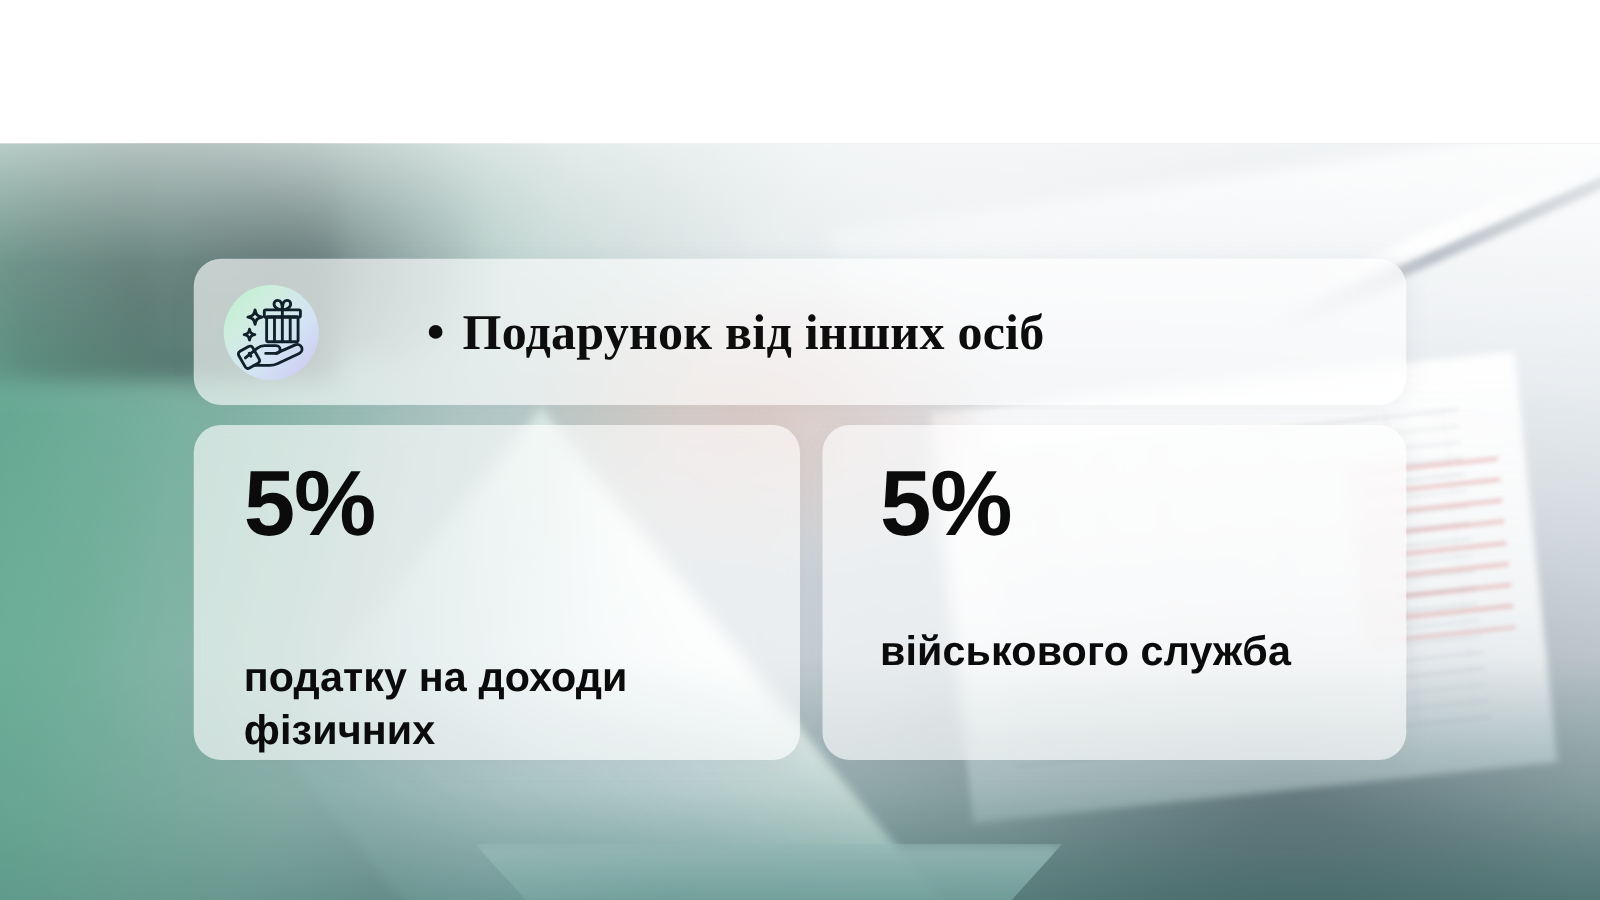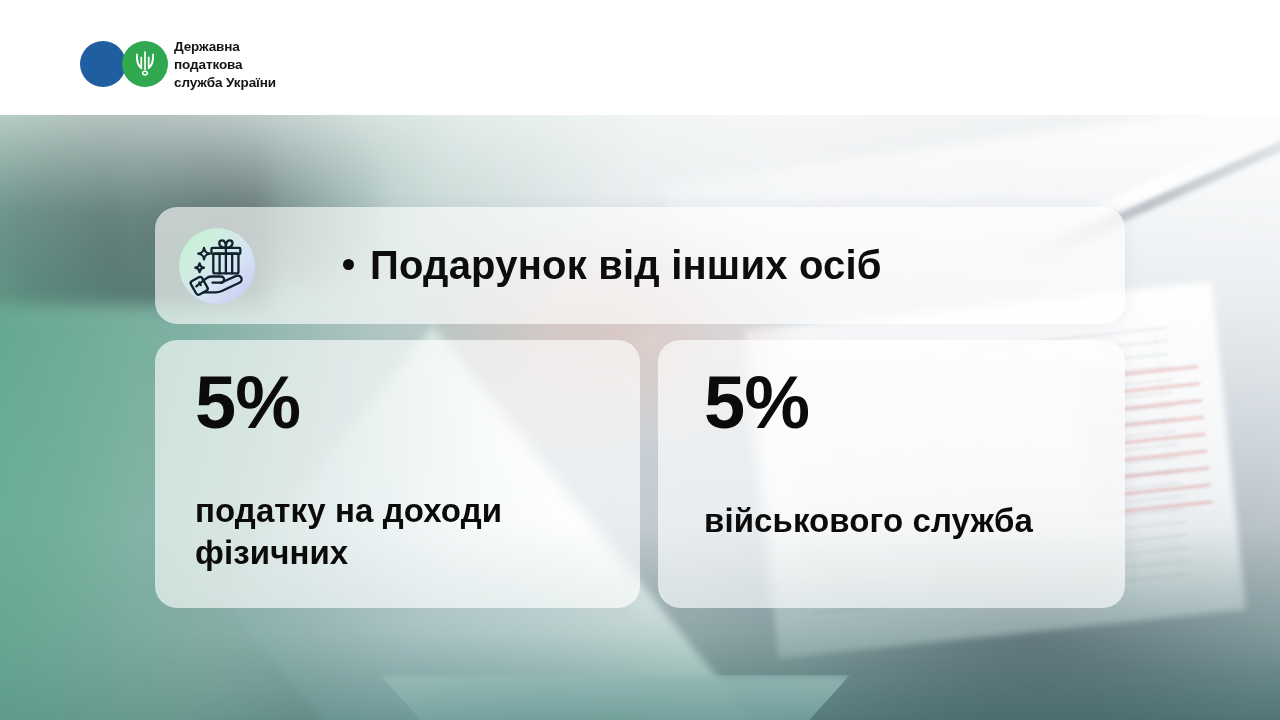--- a/index.html
+++ b/index.html
@@ -220,20 +220,21 @@
     backdrop-filter: blur(6px);
     -webkit-backdrop-filter: blur(6px);
     z-index: 20;
   }
 
   .card-heading {
     left: 155px; top: 207px;
     width: 970px; height: 117px;
     display: flex;
     align-items: center;
+    font-family: Liberation Serif, serif;
   }
   .gift-badge {
     position: relative;
     margin-left: 24px;
     width: 76px; height: 76px;
     border-radius: 50%;
     background: linear-gradient(135deg, #b9f0cd 0%, #cfeede 28%, #d4e3f5 62%, #c9c6ef 100%);
     flex: 0 0 auto;
     display: flex;
     align-items: center;
@@ -279,21 +280,21 @@
     justify-content: flex-start;
   }
   .stat-value {
     font-size: 74px;
     font-weight: bold;
     color: #0b0b0b;
     line-height: 1.0;
     letter-spacing: -1px;
   }
   .stat-label {
-    margin-top: 50px;
+    margin-top: 81px;
     font-size: 33px;
     font-weight: bold;
     color: #0b0b0b;
     line-height: 1.28;
     letter-spacing: 0.1px;
   }
   .card-stat.right .stat-inner { left: 46px; }
   .card-stat.right .stat-label { margin-top: 60px; }
 </style>
 </head>
@@ -356,36 +357,14 @@
     </div>
   </div>
 
   <div class="card card-stat right">
     <div class="stat-inner">
       <div class="stat-value">5%</div>
       <div class="stat-label">військового служба</div>
     </div>
   </div>
 
-  <div class="header-bar">
-    <div class="logo-block">
-      <div class="logo-marks">
-        <div class="logo-circle-blue" style="background: rgb(31, 95, 160);"></div>
-        <div class="logo-circle-green" style="background: rgb(47, 168, 79);">
-          <svg viewBox="0 0 40 44" width="24" height="27" aria-hidden="true">
-            <g fill="#ffffff">
-              <path d="M18.6 2.2h2.8v30.5h-2.8z"></path>
-              <path d="M5.0 5.6h3.0c0 9.4 1.0 15.6 4.3 19.6V10.9h3.0v21.0c-6.6-2.8-10.3-9.4-10.3-21.6 0-1.6 0-3.2 0-4.7z"></path>
-              <path d="M35.0 5.6h-3.0c0 9.4-1.0 15.6-4.3 19.6V10.9h-3.0v21.0c6.6-2.8 10.3-9.4 10.3-21.6 0-1.6 0-3.2 0-4.7z"></path>
-              <path d="M20.0 33.6c3.0 0 5.3 1.9 5.3 4.4s-2.3 4.3-5.3 4.3-5.3-1.8-5.3-4.3 2.3-4.4 5.3-4.4zm0 2.6c-1.5 0-2.6 0.8-2.6 1.8s1.1 1.8 2.6 1.8 2.6-0.8 2.6-1.8-1.1-1.8-2.6-1.8z"></path>
-            </g>
-          </svg>
-        </div>
-      </div>
-      <div class="logo-text">
-        <div>Державна</div>
-        <div>податкова</div>
-        <div>служба України</div>
-      </div>
-    </div>
-  </div>
 
 </div>
 
 </body></html>

